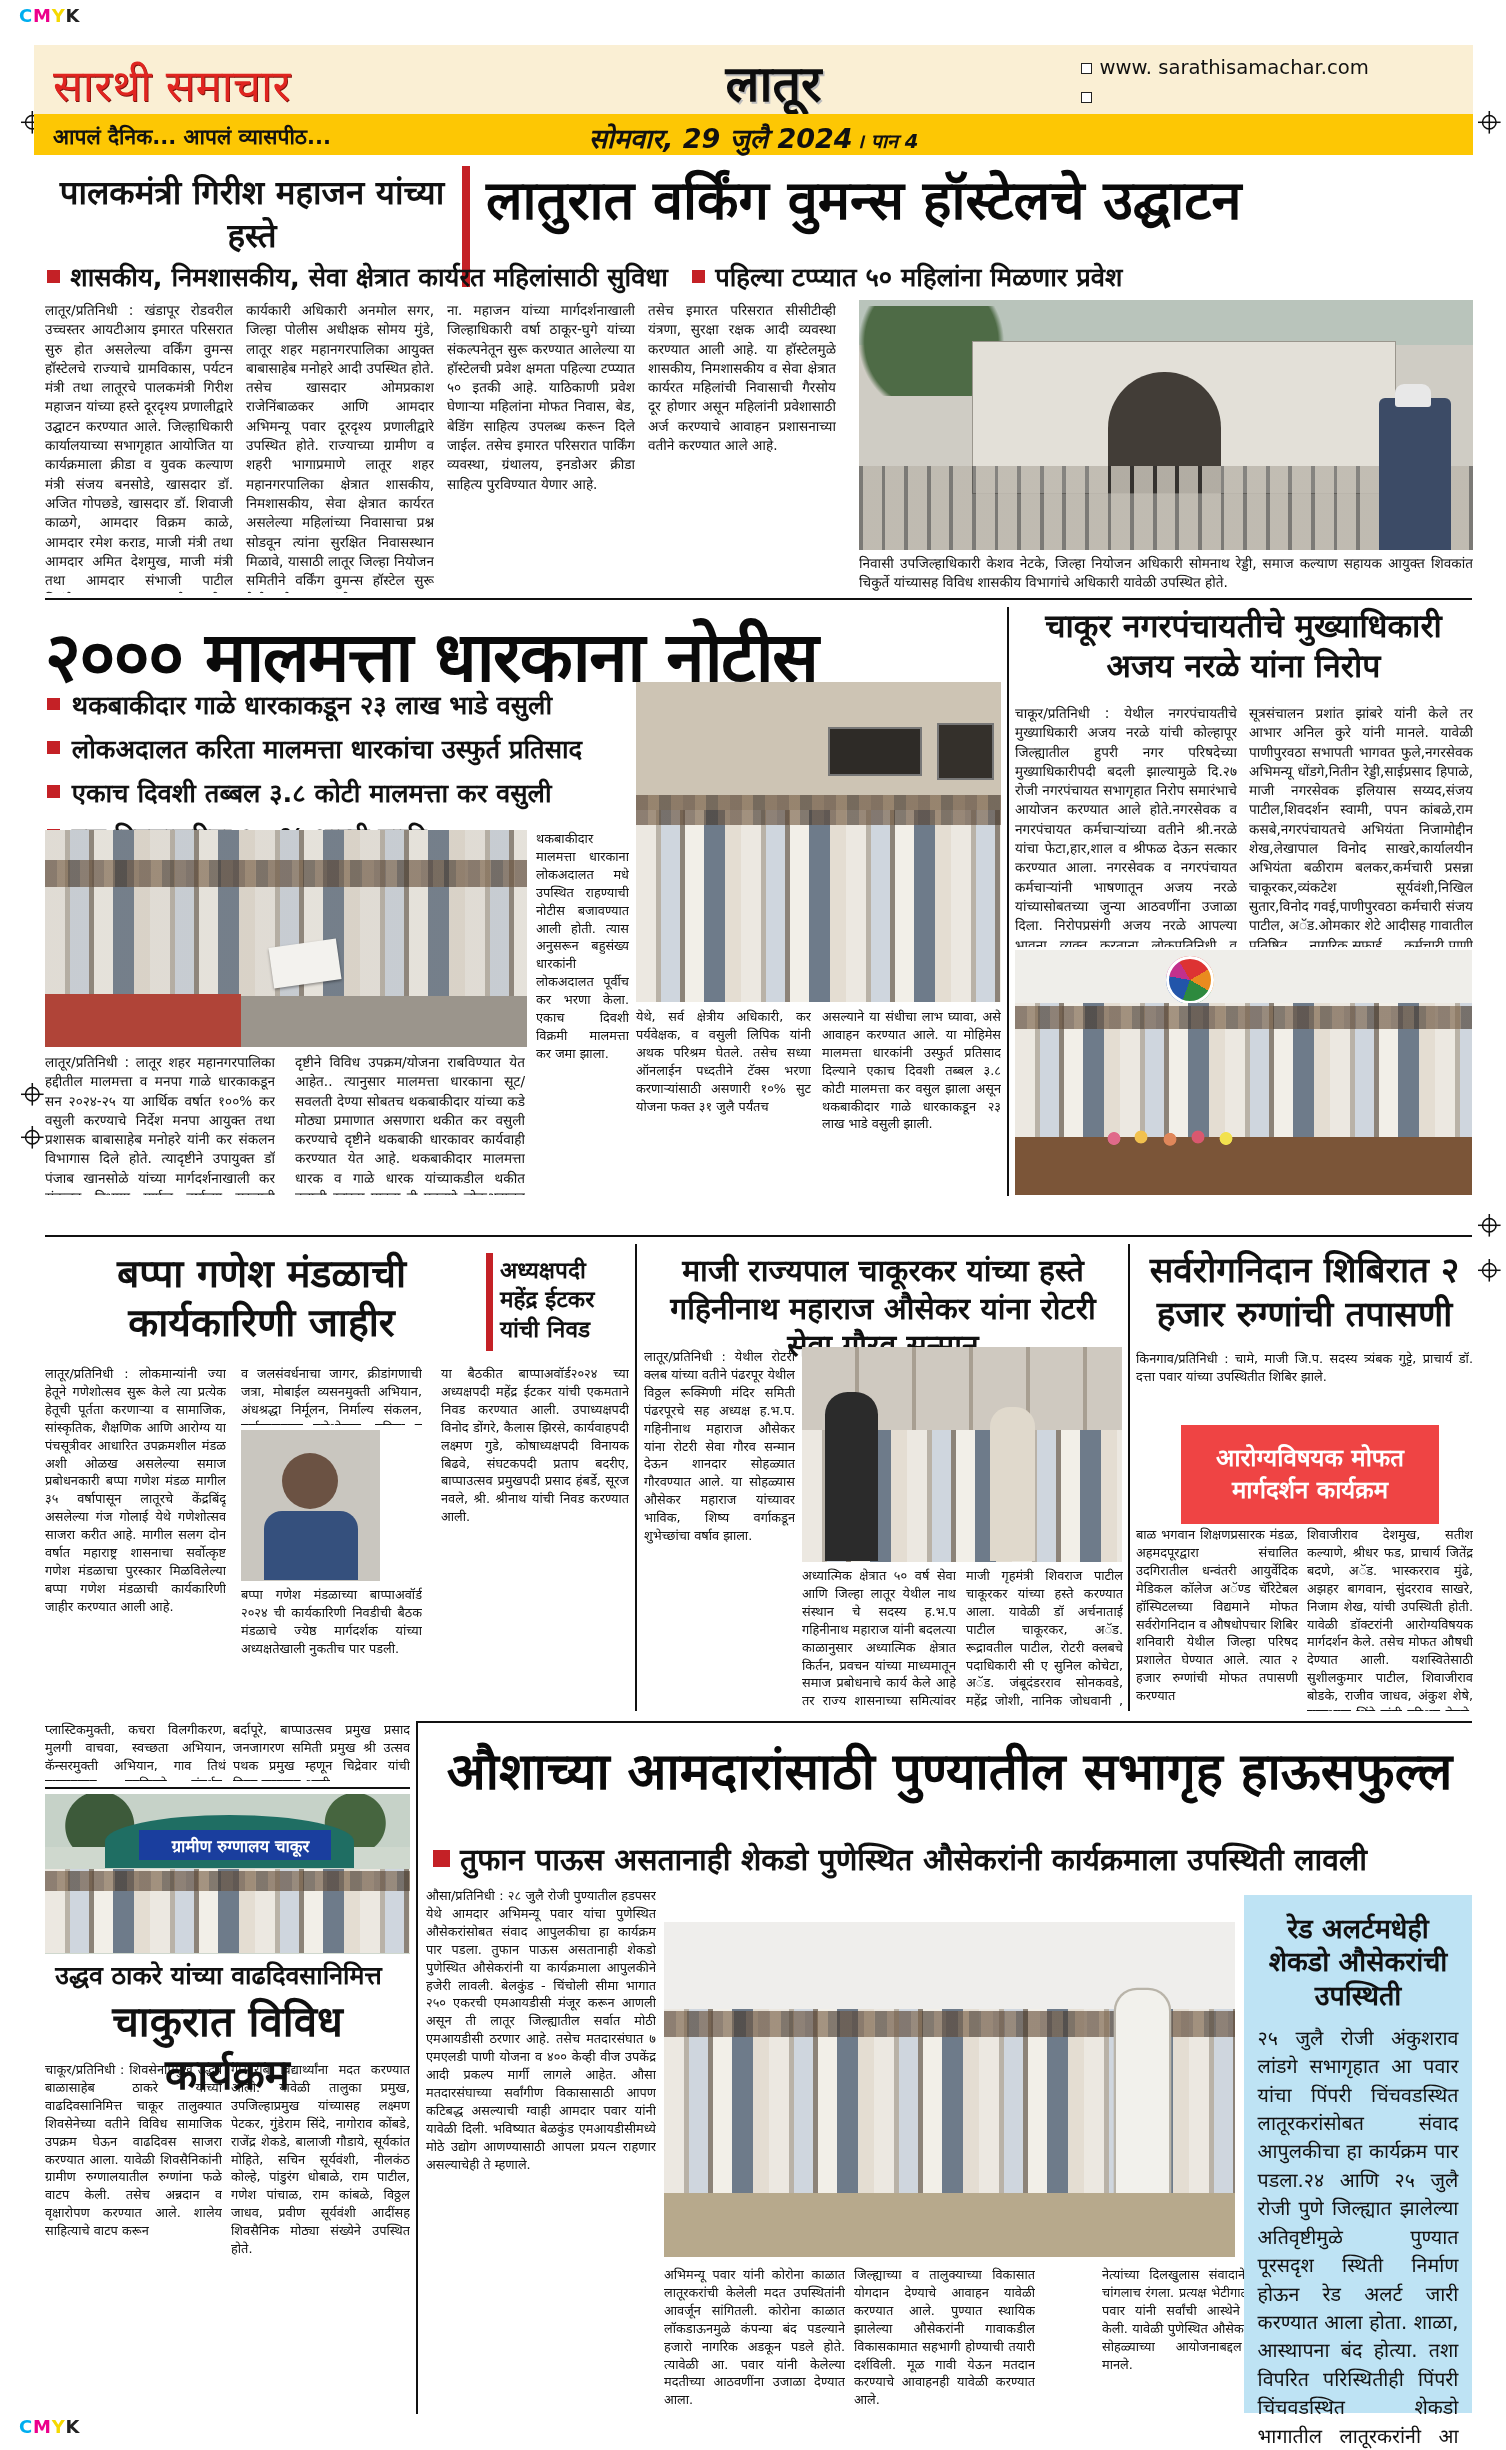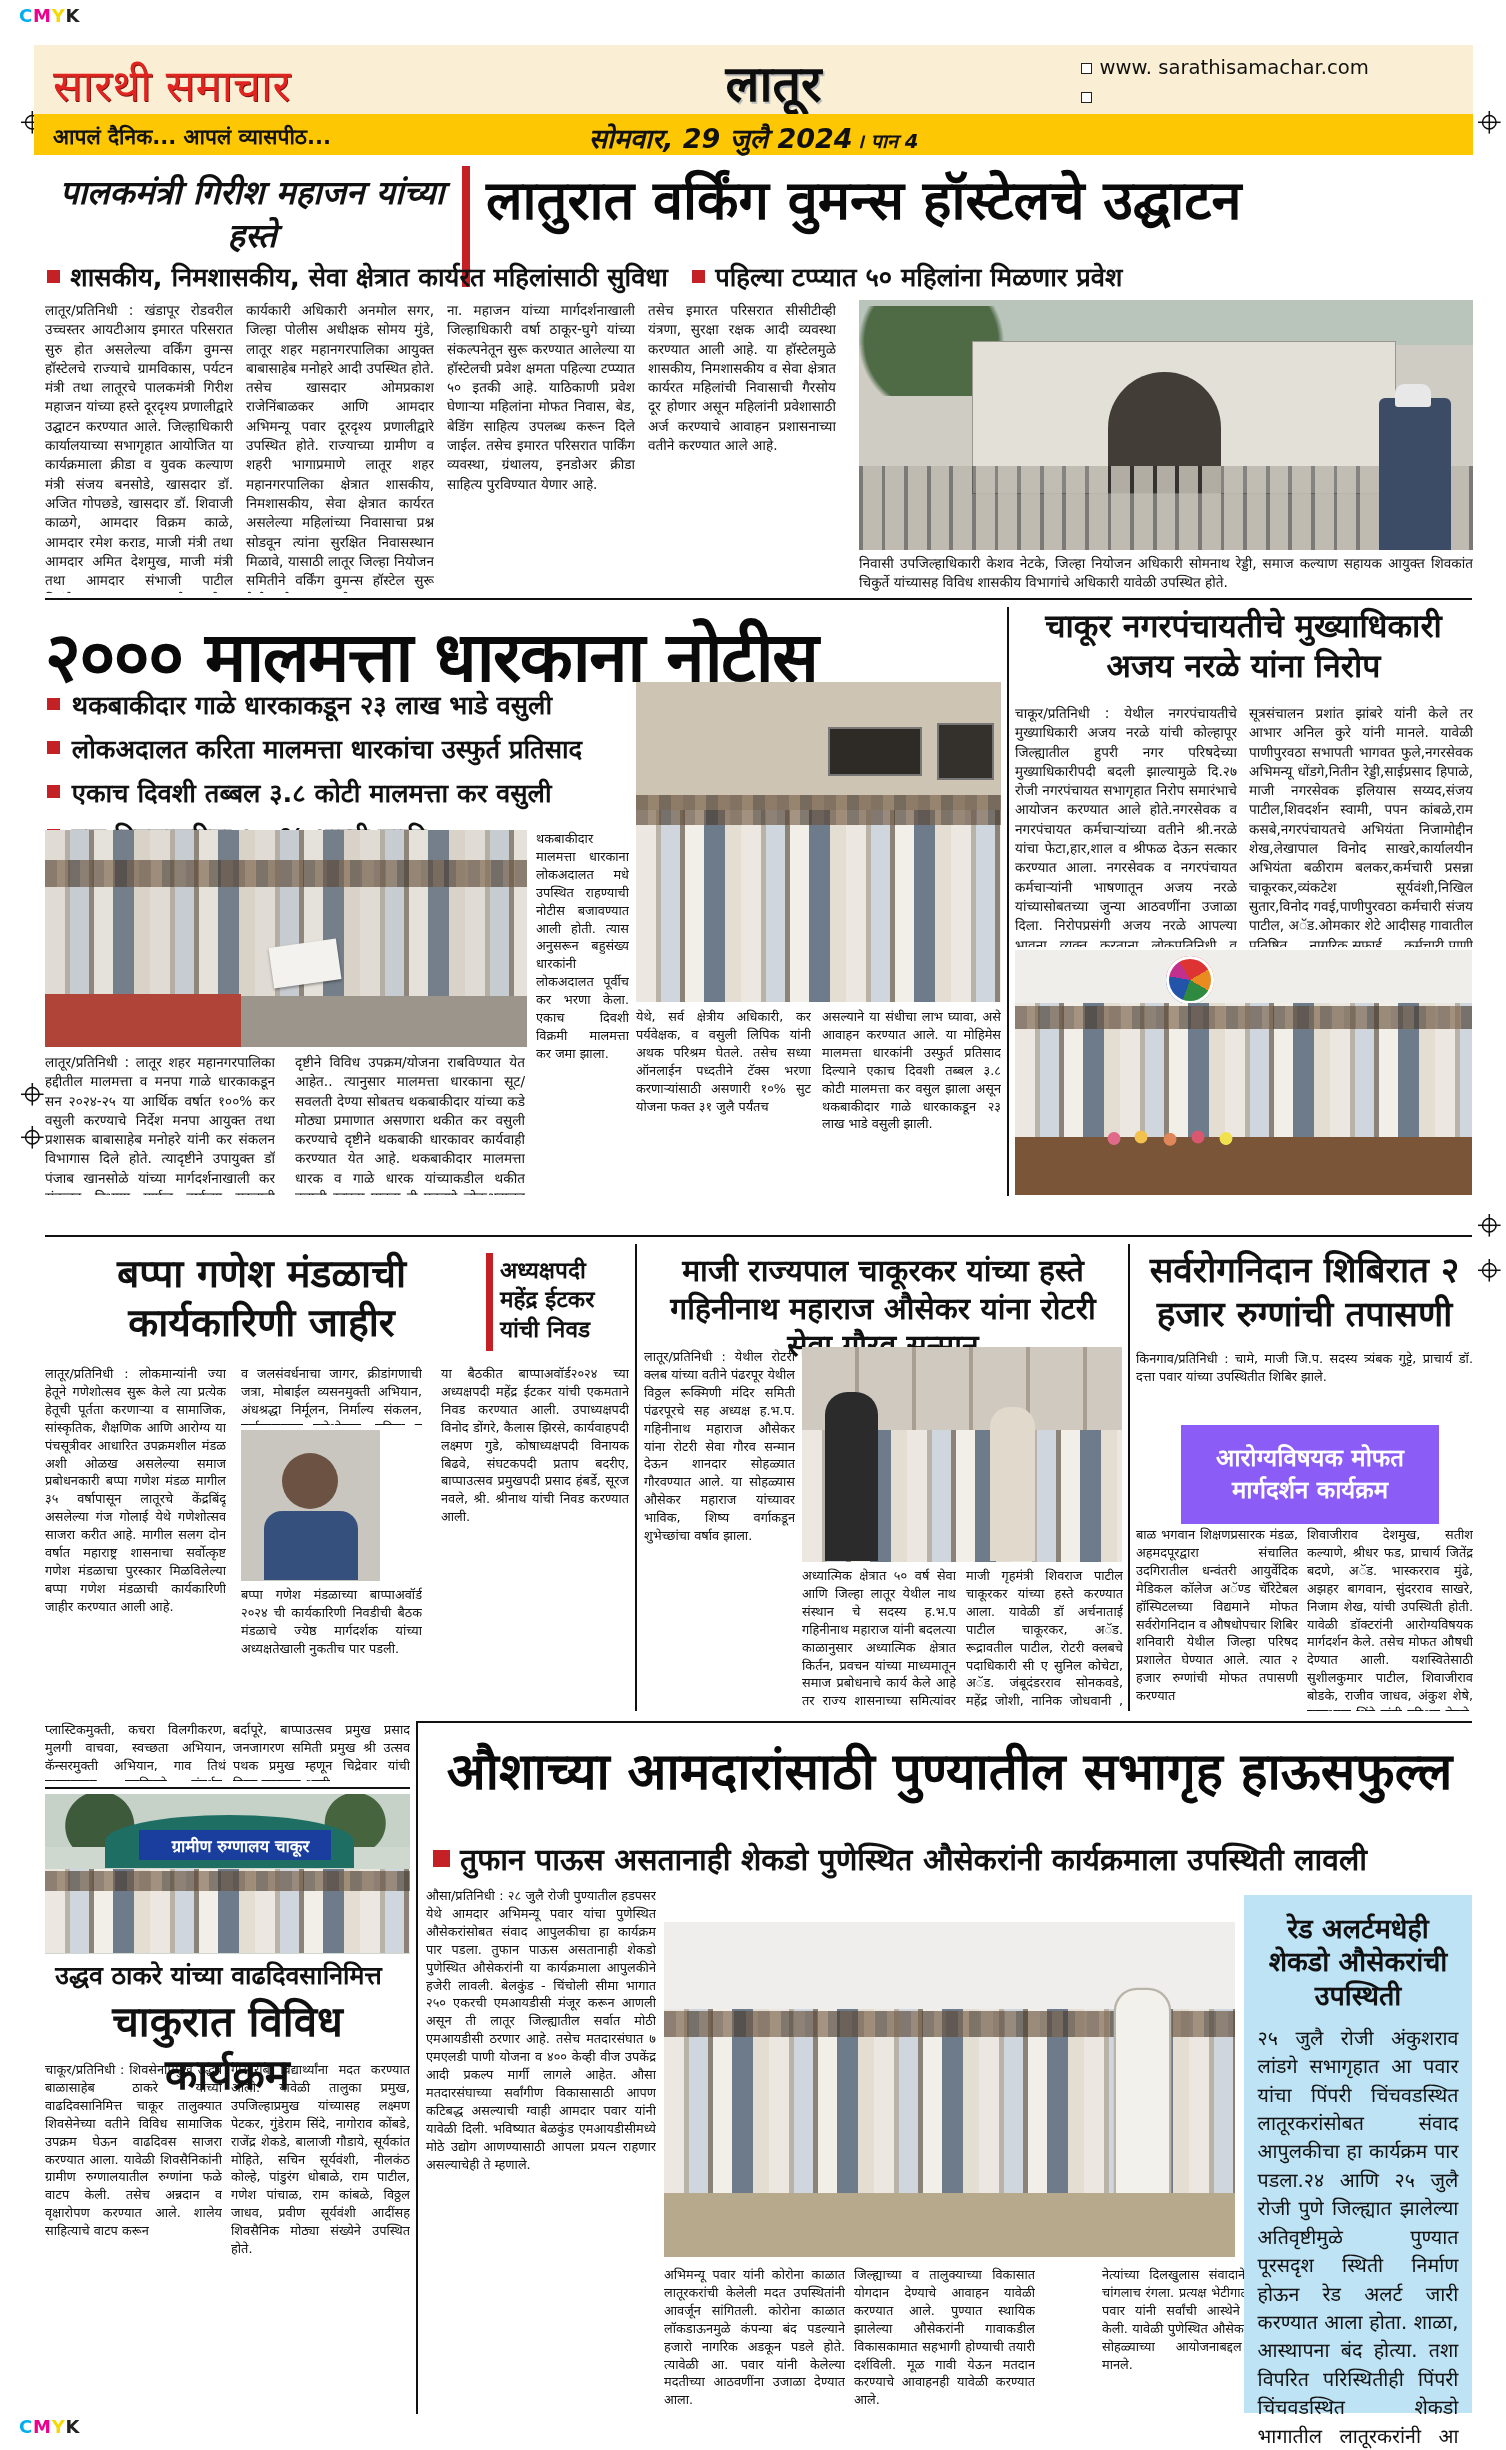--- a/index.html
+++ b/index.html
@@ -12,37 +12,37 @@
   .reg svg{display:block}
   .masthead{background:#faefd4;}
   .mh-title{font-size:44px;font-weight:400;color:#e02520;text-shadow:0.8px 0.8px 0 #7a100c;}
   .mh-edition{font-size:50px;font-weight:800;color:#0d0d0d;text-shadow:1.5px 1.5px 0 #bbb;}
   .mh-contact{font-size:19.6px;color:#111;line-height:1.5;}
   .sqb{display:inline-block;width:9px;height:9px;border:1.5px solid #222;margin-right:7.5px;vertical-align:middle;background:#fff;}
   .dateband{background:#fdc704;}
   .db-tag{font-size:21px;font-weight:700;}
   .db-date{font-size:27px;font-weight:800;}
   .db-page{font-size:19.6px;font-weight:700;}
-  .kicker{font-size:33px;font-weight:800;line-height:1.3;text-align:center;font-style:italic;}
+  .kicker{font-size:33px;font-weight:800;line-height:1.3;text-align:center;}
   .redbar{background:#c42126;}
   .h1{font-weight:800;color:#0a0a0a;white-space:nowrap;}
   .subrow{font-size:25.6px;font-weight:800;display:flex;align-items:center;gap:10.5px;}
   .redsq{width:12.8px;height:12.8px;background:#c42126;flex:0 0 auto;}
   .col{font-size:13.6px;line-height:1.42;text-align:justify;overflow:hidden;}
   .col-s{font-size:12.8px;line-height:1.4;text-align:justify;overflow:hidden;}
   .rule-h{background:#111;height:2.3px;}
   .rule-v{background:#111;width:1.5px;}
   .ph{overflow:hidden;background:#d7d3cb;}
   .crowd{background:repeating-linear-gradient(90deg,#ece8e1 0 19.6px,#b9b2a7 19.6px 25px,#cfd6de 25px 44px,#8c8378 44px 49px,#f2efe8 49px 68px,#6e7b8a 68px 89px,#e4ddd2 89px 105px);}
   .headsrow{background:repeating-linear-gradient(90deg,#5a4636 0 12px,#7a6249 12px 22.6px,#473a2e 22.6px 35px,#6b543f 35px 47px);opacity:.65;}
   .bullets{display:flex;flex-direction:column;gap:12px;}
   .bullet{display:flex;gap:12px;align-items:flex-start;font-size:25.6px;font-weight:800;line-height:1.25;}
   .bullet .redsq{margin-top:7.5px;}
   .h2c{font-weight:800;text-align:center;line-height:1.25;}
-  .redbox{background:#8b5cf6;color:#fff;font-weight:800;text-align:center;display:flex;align-items:center;justify-content:center;line-height:1.3;}
+  .redbox{background:#ef4444;color:#fff;font-weight:800;text-align:center;display:flex;align-items:center;justify-content:center;line-height:1.3;}
   .bluebox{background:#bee3f4;}
   .bluebox .bb-title{font-size:27px;font-weight:800;line-height:1.25;text-align:center;}
   .bluebox .bb-body{font-size:19.6px;line-height:1.45;text-align:justify;}
   .pinwheel{border-radius:50%;background:conic-gradient(#d33 0 60deg,#e98b1f 60deg 120deg,#2d8a3e 120deg 200deg,#2255aa 200deg 280deg,#c2308d 280deg 330deg,#d33 330deg 360deg);box-shadow:0 0 0 3px #fff inset;}
   .sign{background:#1a3e9e;color:#fff;font-weight:800;display:flex;align-items:center;justify-content:center;padding-left:11px;}
   .figure{background:#2e3a52;border-radius:6px 6px 0 0;}
 </style>
 </head>
 <body>
 

